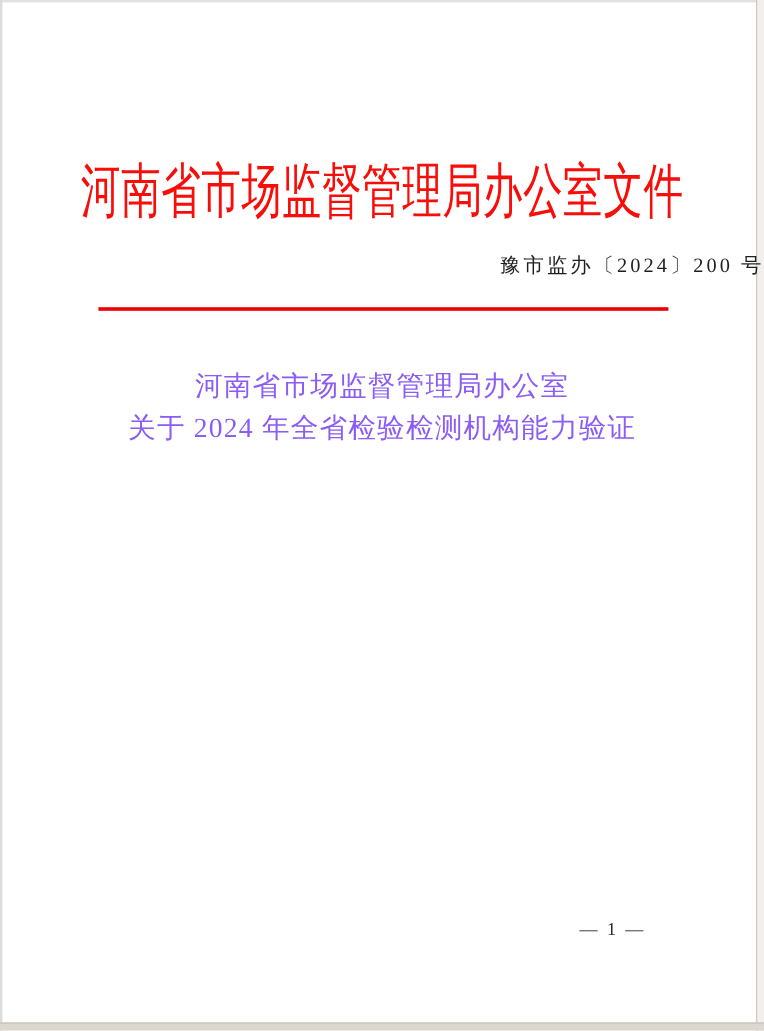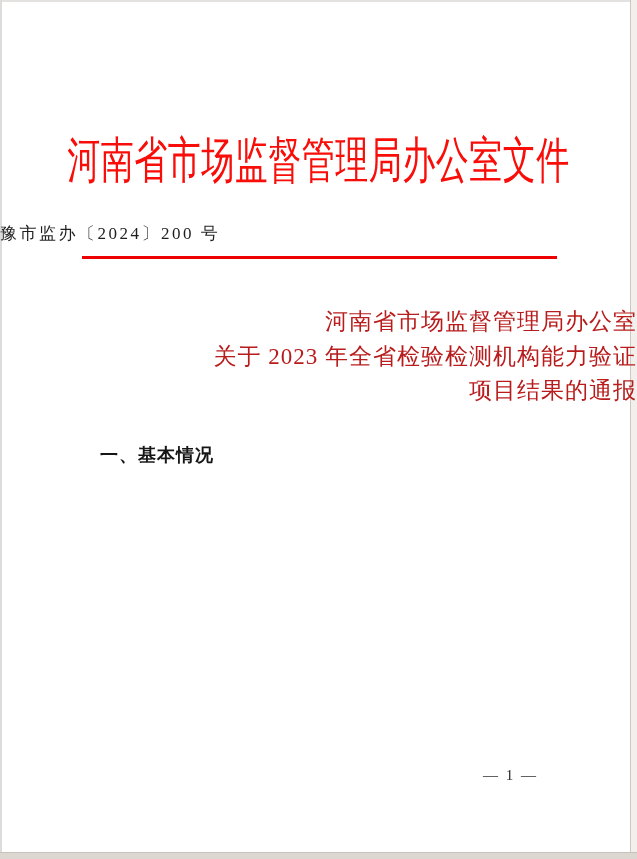--- a/index.html
+++ b/index.html
@@ -21,37 +21,37 @@
     text-align: center;
     font-size: 33px; line-height: 33px;
     letter-spacing: 0.5px;
     color: #f90d09;
     transform: scaleY(1.5);
     transform-origin: center center;
     white-space: nowrap;
     font-weight: 500;
   }
   .doc-number {
-    position: absolute; top: 224px; left: 0; right: 0;
-    text-align: left;
+    position: absolute; top: 212px; left: 0; right: 0;
+    text-align: right;
     font-size: 17px; line-height: 20px;
     letter-spacing: 2.5px;
     color: #1e1e1e;
   }
   .red-rule {
     position: absolute; top: 256px; left: 82px;
     width: 475px; height: 2.5px;
     background: #ee0000;
   }
   .doc-title {
     position: absolute; top: 305px; left: 0; right: 0;
-    text-align: right;
+    text-align: center;
     font-size: 23px; line-height: 34.5px;
     letter-spacing: 1px;
-    color: #b91c1c;
+    color: #8b5cf6;
     font-weight: 500;
   }
   .body-text {
     position: absolute; top: 440px; left: 64px;
     width: 512px;
     font-size: 18px; line-height: 30.4px;
     letter-spacing: 0.25px;
     color: #222222;
     text-align: justify;
     text-align-last: left;
@@ -81,21 +81,19 @@
 <div class="edge-bottom"></div>
 
 <div class="header-title">河南省市场监督管理局办公室文件</div>
 
 <div class="doc-number">豫市监办〔2024〕200 号</div>
 
 <div class="red-rule"></div>
 
 <div class="doc-title">
   <div>河南省市场监督管理局办公室</div>
-  <div>关于 2023 年全省检验检测机构能力验证</div>
-  <div>项目结果的通报</div>
+  <div>关于 2024 年全省检验检测机构能力验证</div>
 </div>
 
 <div class="body-text">
-  <p class="section-heading">一、基本情况</p>
 </div>
 
 <div class="page-number">— 1 —</div>
 
 </body></html>

